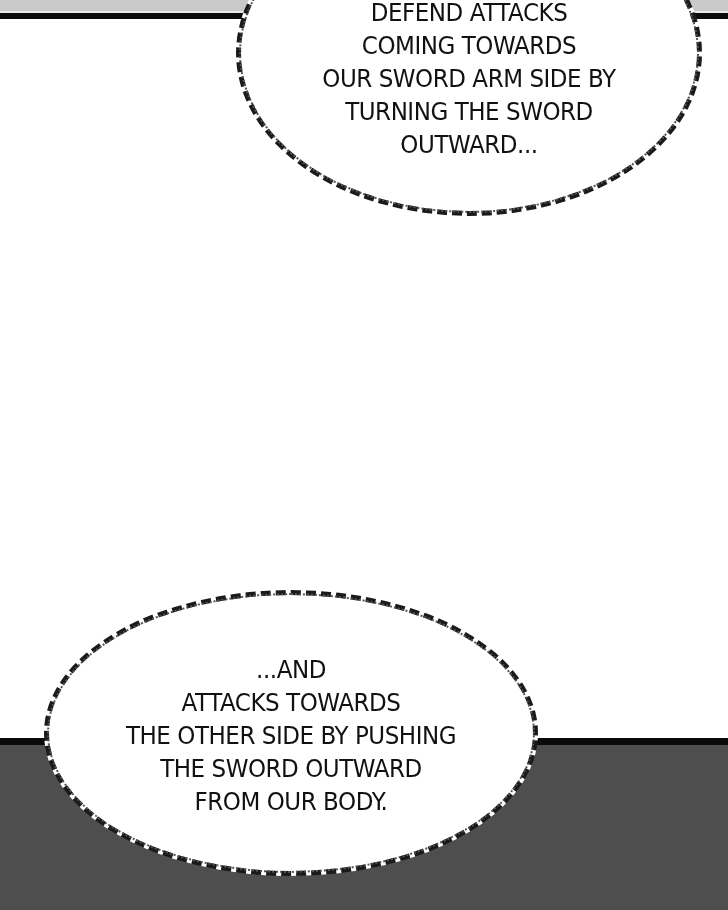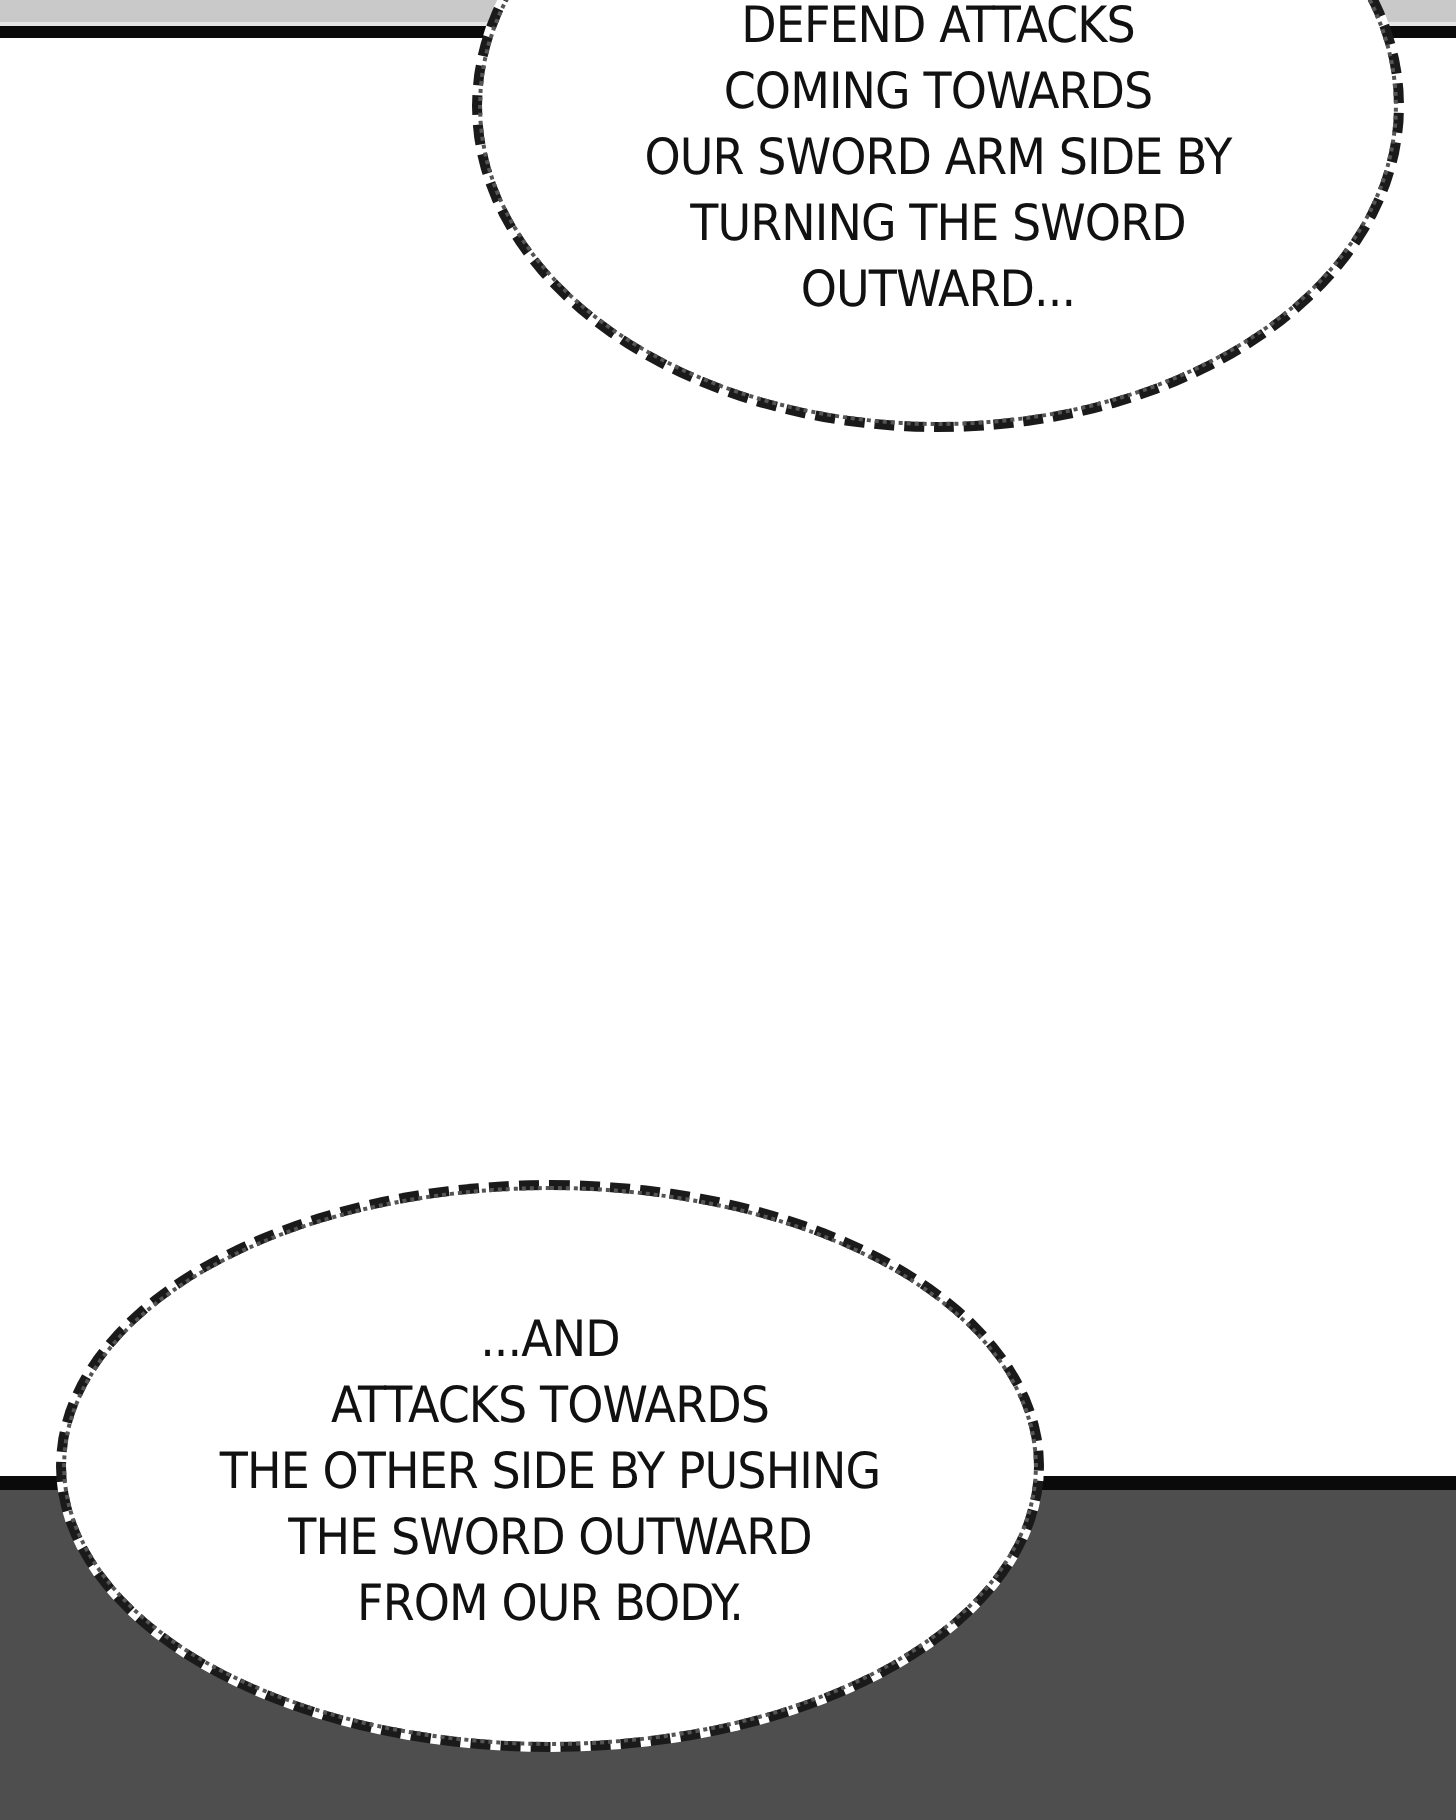--- a/index.html
+++ b/index.html
@@ -34,21 +34,21 @@
       border: 5px dashed #1a1a1a;
       outline: 2px dotted #555;
       outline-offset: -5px;
       display: flex; align-items: center; justify-content: center;
       text-align: center;
     }
     .bubble-top {
       left: 236px; top: -110px; width: 466px; height: 326px;
     }
     .bubble-bottom {
-      left: 28px; top: 590px; width: 494px; height: 286px;
+      left: 44px; top: 590px; width: 494px; height: 286px;
     }
     .bubble-text {
       color: #111;
       font-family: "DejaVu Sans", sans-serif;
       font-size: 25px;
       line-height: 33px;
       letter-spacing: -0.5px;
       font-weight: normal;
       transform: scaleX(0.92);
     }

